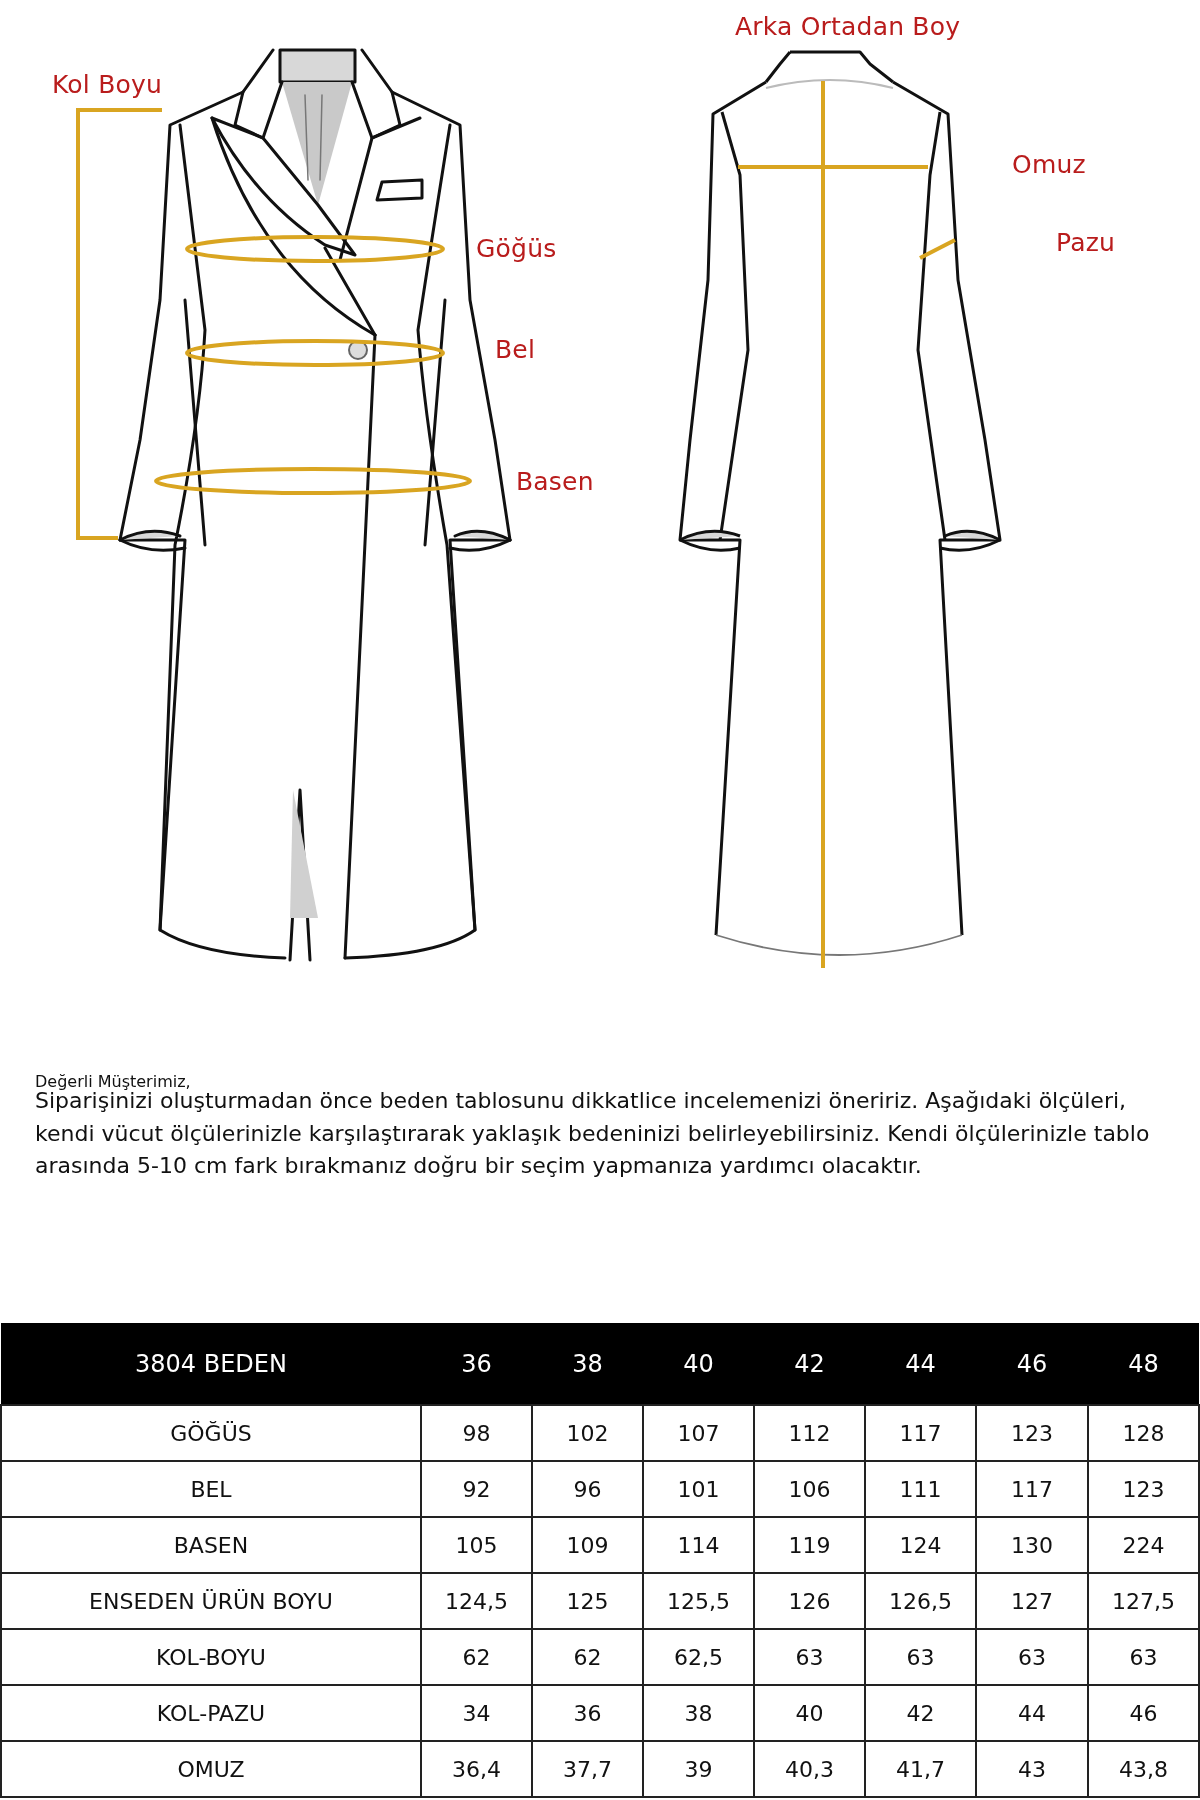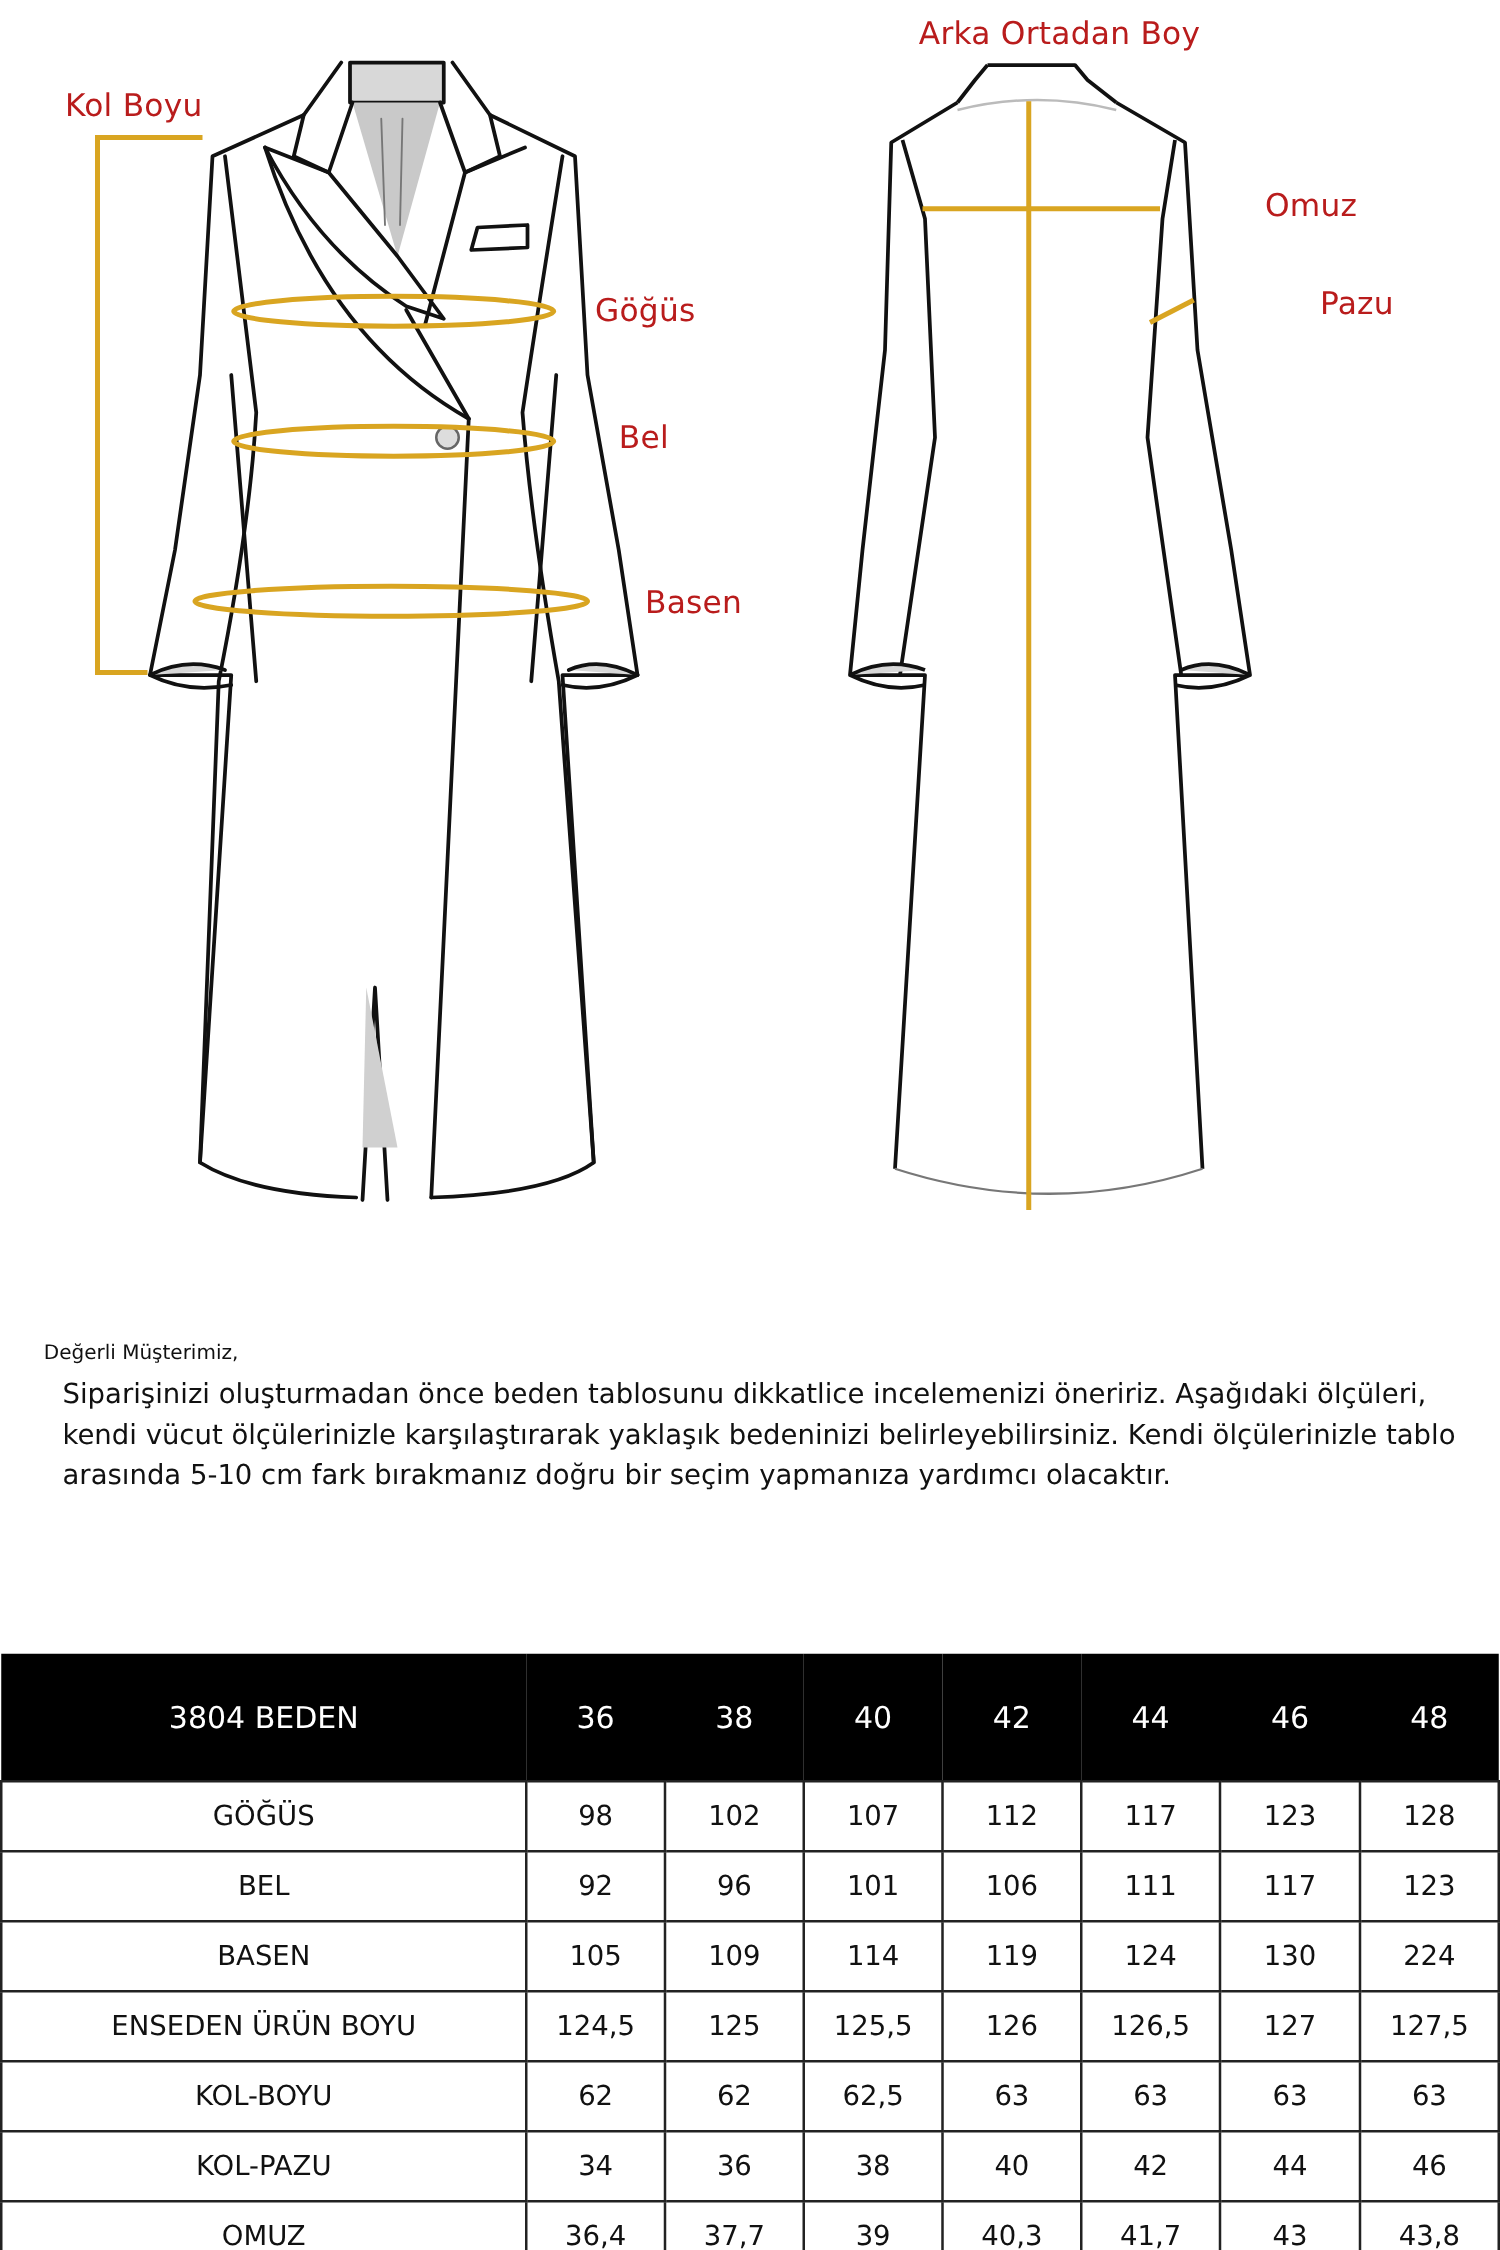--- a/index.html
+++ b/index.html
@@ -2,24 +2,24 @@
 <html><head>
 <meta charset="utf-8">
 <style>
   html, body { margin:0; padding:0; background:#ffffff; }
   body { width:1200px; height:1800px; position:relative; overflow:hidden;
          font-family:"DejaVu Sans", "Liberation Sans", sans-serif; color:#111; }
   .illus { position:absolute; left:0; top:0; width:1200px; height:1000px; }
   .lbl { position:absolute; font-size:25px; color:#b91c1c; white-space:nowrap; letter-spacing:0.2px; }
   .greeting { position:absolute; left:35px; top:1072px; font-size:16px; }
   .para { position:absolute; left:35px; top:1085px; width:1150px; font-size:22px; line-height:32.5px; }
-  .para p { margin:15px; }
+  .para p { margin:0; }
   table.size { position:absolute; left:0; top:1323px; width:1198px; border-collapse:collapse; table-layout:fixed;
                font-size:22px; }
-  table.size th { background:#000; color:#fff; font-weight:normal; height:69px; font-size:24px; text-align:center; padding:16px; }
+  table.size th { background:#000; color:#fff; font-weight:normal; height:69px; font-size:24px; text-align:center; padding:6px; }
   table.size td { border:2px solid #222; height:54px; text-align:center; padding:0; }
   table.size tr td:first-child { border-left:2px solid #222; }
 </style>
 </head>
 <body>
 
 <svg class="illus" viewBox="0 0 1200 1000" xmlns="http://www.w3.org/2000/svg">
   <g fill="none" stroke="#111" stroke-width="3" stroke-linejoin="round" stroke-linecap="round">
 
     <path d="M280 50 L355 50 L355 82 L280 82 Z" fill="#d8d8d8"></path>

